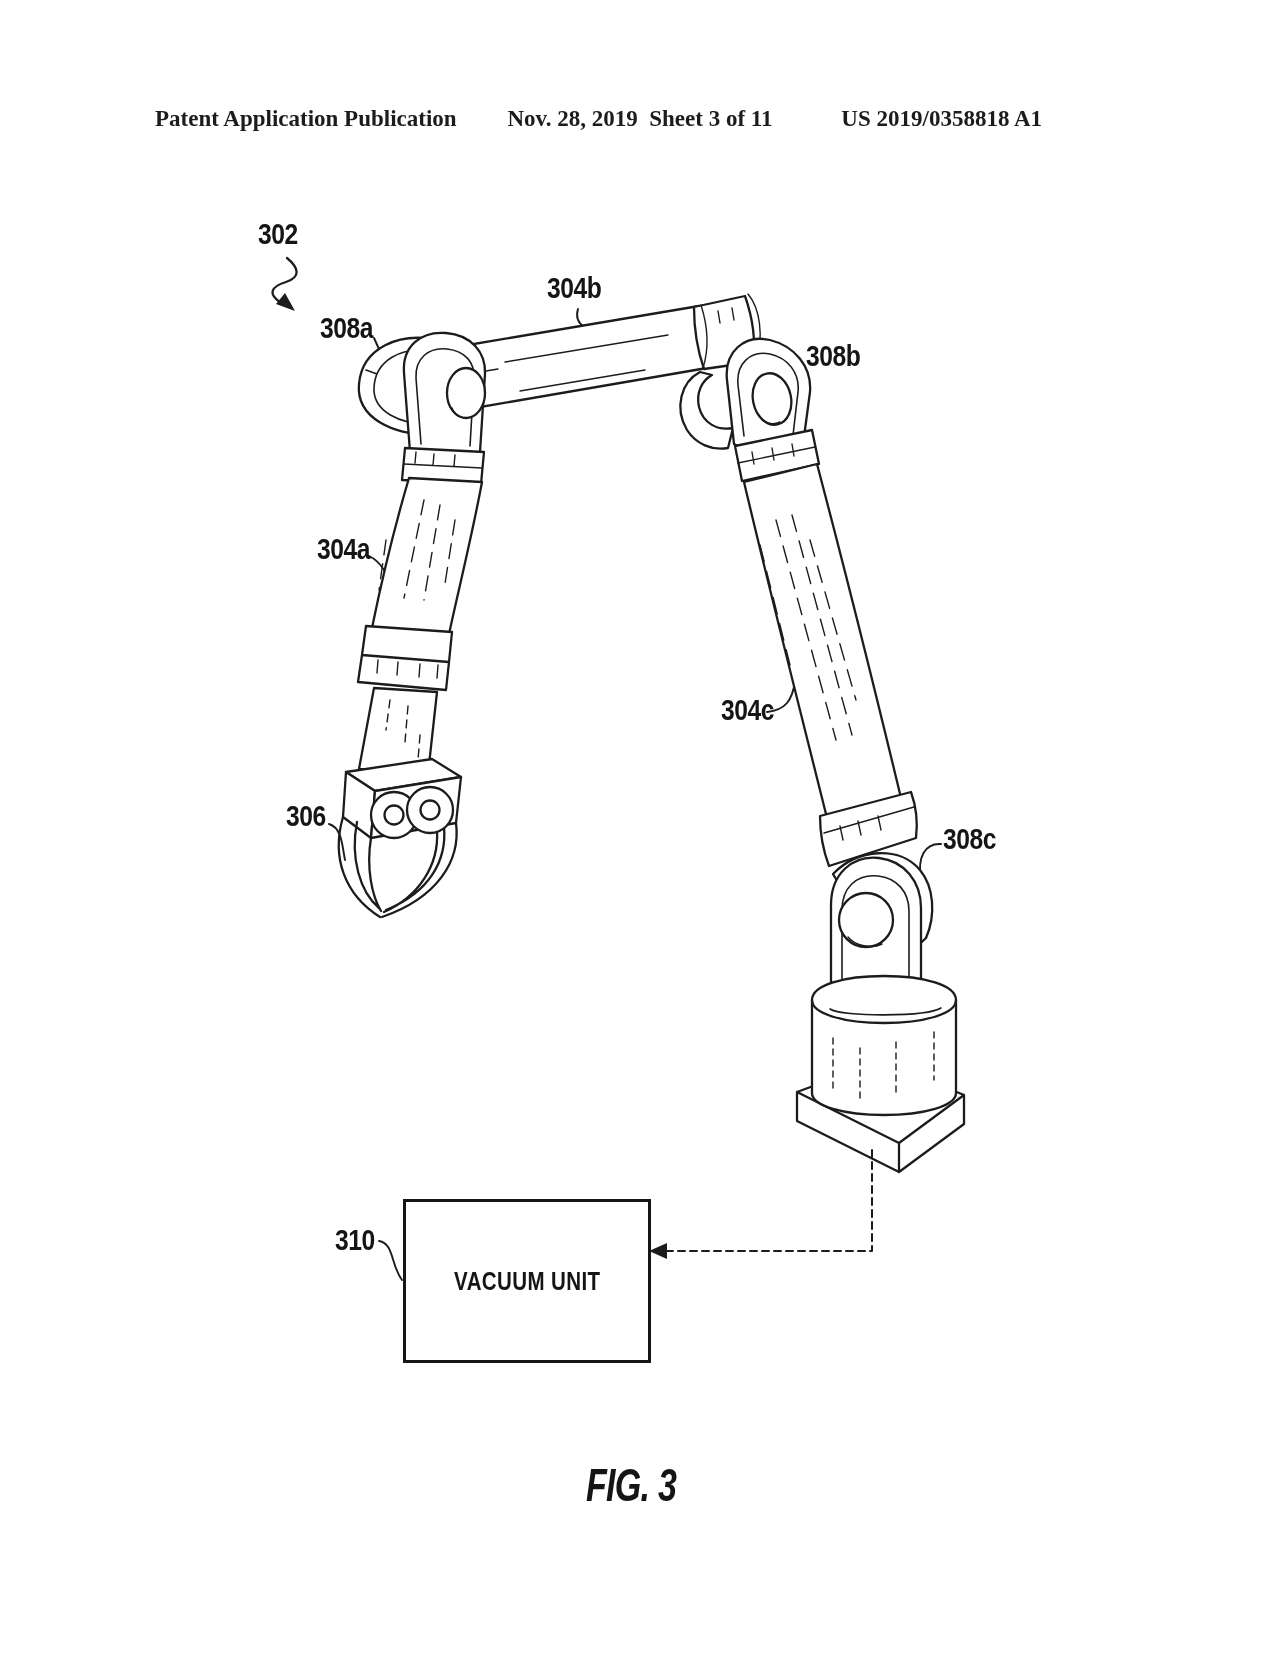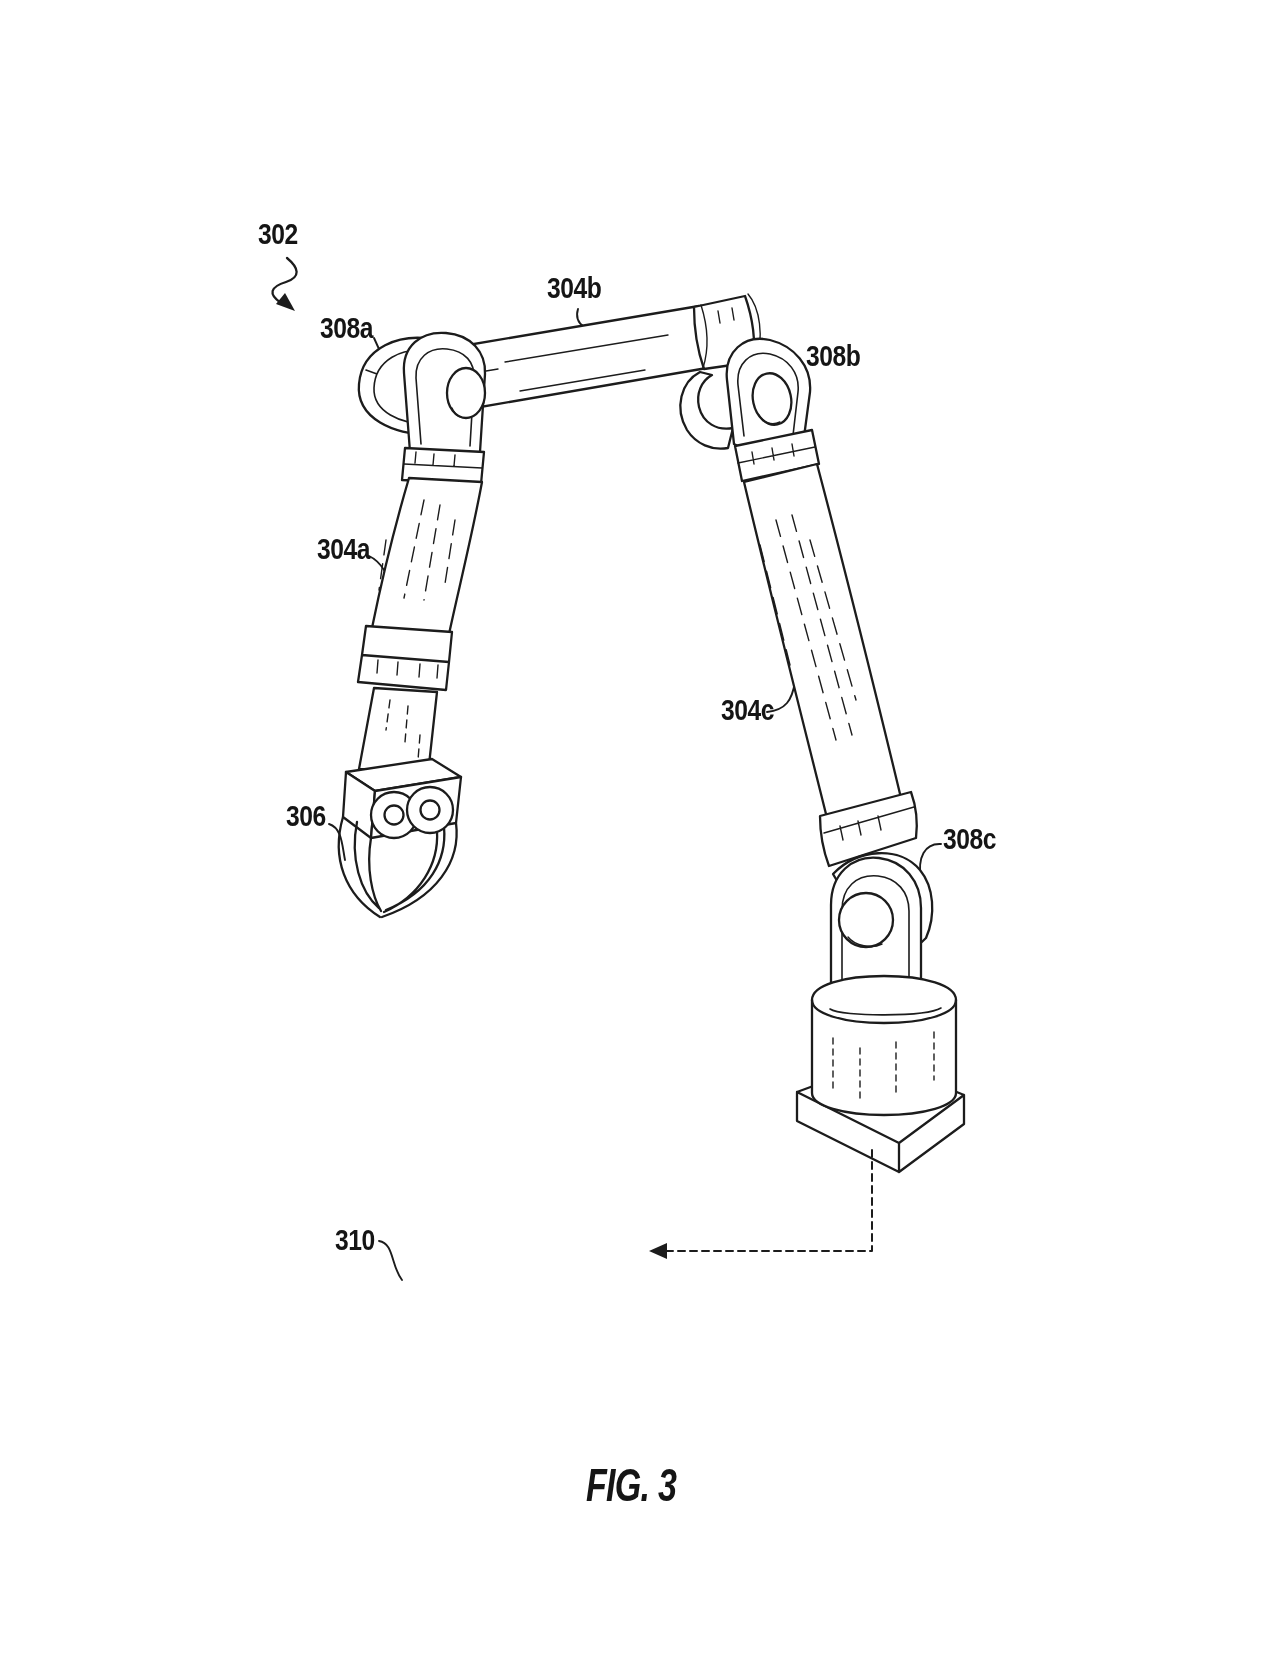--- a/index.html
+++ b/index.html
@@ -43,20 +43,25 @@
     font-style:italic;font-weight:700;font-size:46px;line-height:1;
     transform:scaleX(.74);transform-origin:0 0;
     letter-spacing:-1px;color:#151515;white-space:pre;
   }
 </style>
 </head>
 <body>
 
 <div class="page">
 
+  <div class="hdr">
+    <span class="hdr-left">Patent Application Publication</span>
+    <span class="hdr-center">Nov. 28, 2019  Sheet 3 of 11</span>
+    <span class="hdr-right">US 2019/0358818 A1</span>
+  </div>
 
   <svg class="draw" width="1280" height="1656" viewBox="0 0 1280 1656" fill="none" stroke="#1c1c1c" stroke-width="2.3" stroke-linecap="round" stroke-linejoin="round">
 
     <g>
       <path d="M 287,258 C 299,268 301,277 286,282 C 270,287 268,294 281,303"></path>
       <polygon points="295,311 276,304 285,293" fill="#1c1c1c" stroke="none"></polygon>
     </g>
 
     <g stroke-width="1.9">
       <path d="M 374,338 C 382,356 390,374 406,391"></path>
@@ -156,16 +161,19 @@
   <span class="ref" style="left:258px;top:220px;">302</span>
   <span class="ref" style="left:320px;top:314px;">308a</span>
   <span class="ref" style="left:547px;top:274px;">304b</span>
   <span class="ref" style="left:806px;top:342px;">308b</span>
   <span class="ref" style="left:317px;top:535px;">304a</span>
   <span class="ref" style="left:721px;top:696px;">304c</span>
   <span class="ref" style="left:286px;top:802px;">306</span>
   <span class="ref" style="left:943px;top:825px;">308c</span>
   <span class="ref" style="left:335px;top:1226px;">310</span>
 
+  <div class="vac-box">
+    <span class="vac-text">VACUUM UNIT</span>
+  </div>
 
   <span class="fig-caption">FIG. 3</span>
 
 </div>
 
 </body></html>

